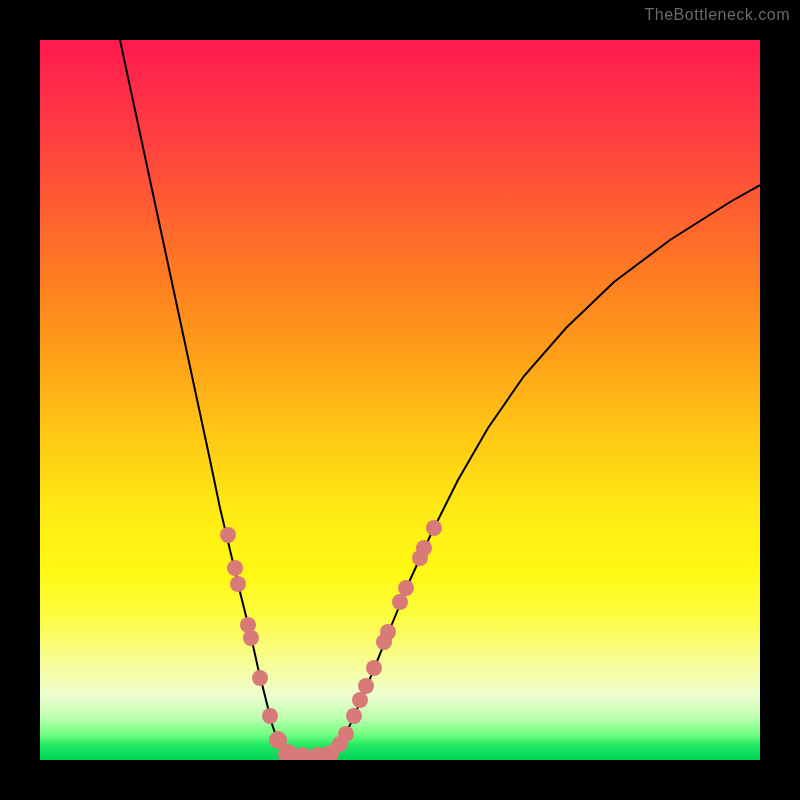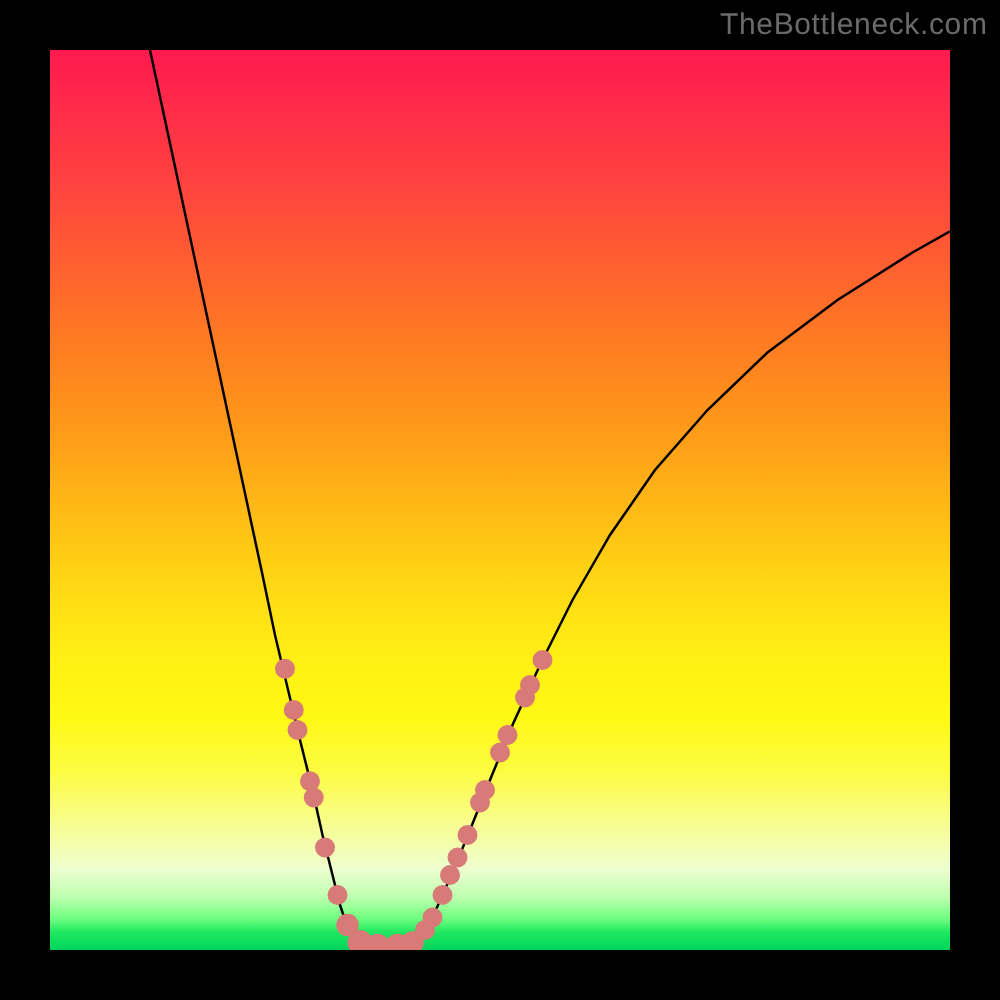--- a/index.html
+++ b/index.html
@@ -41,21 +41,21 @@
       #70ff80 96.5%,
       #20e860 98%,
       #00d45a 100%
     );
   }
   .watermark {
     position: absolute;
     top: 6px;
     right: 10px;
     color: #6a6a6a;
-    font-size: 24px;
+    font-size: 16px;
     letter-spacing: 0.5px;
     user-select: none;
   }
   svg.curve {
     position: absolute;
     left: 0;
     top: 0;
     width: 720px;
     height: 720px;
   }

